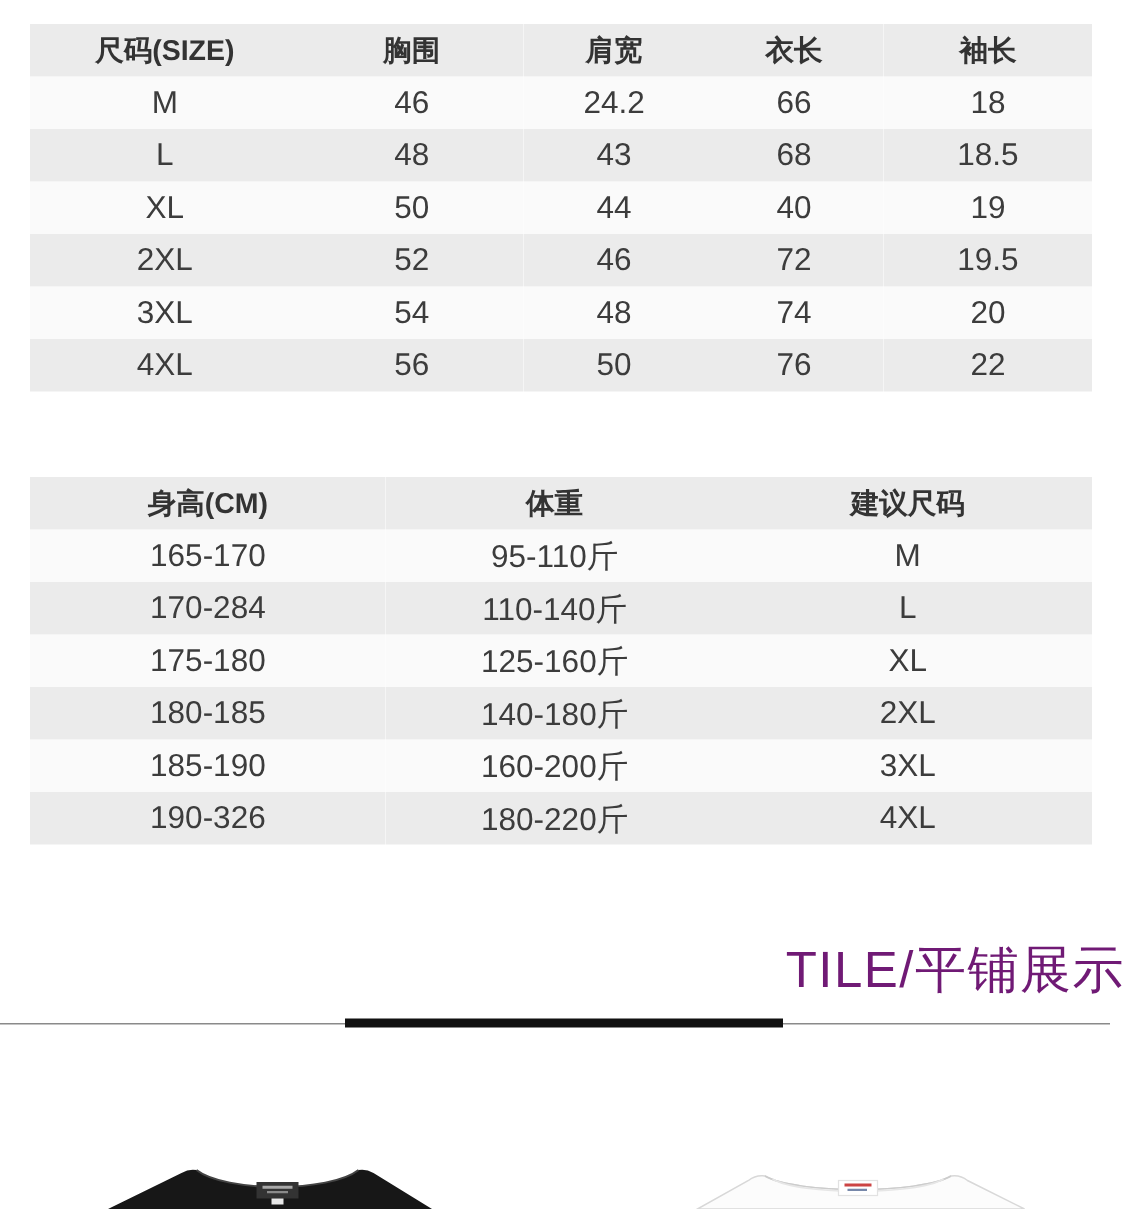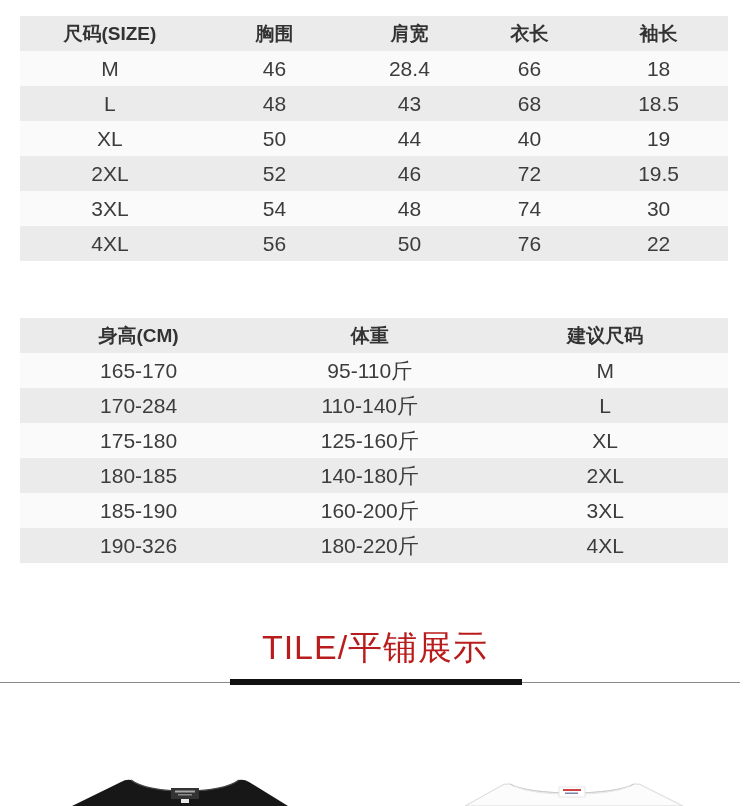--- a/index.html
+++ b/index.html
@@ -36,25 +36,25 @@
     font-weight:700;
     color:#333333;
   }
   tr.row-dark  { background:#ebebeb; }
   tr.row-light { background:#fafafa; }
   
   .tile-heading {
     margin-top:64px;
     height:40px;
     line-height:40px;
-    text-align:center;
+    text-align:right;
     font-size:34px;
     font-weight:400;
     letter-spacing:1px;
-    color:#b91c1c;
+    color:#701a75;
   }
   .divider {
     position:relative;
     margin-top:12px;
     height:8px;
   }
   .divider .thin {
     position:absolute;
     left:0; right:10px; top:3px;
     height:1px;
@@ -89,21 +89,21 @@
         <tr class="row-dark">
           <th>尺码(SIZE)</th>
           <th>胸围</th>
           <th>肩宽</th>
           <th>衣长</th>
           <th>袖长</th>
         </tr>
         <tr class="row-light">
           <td>M</td>
           <td>46</td>
-          <td>28.4</td>
+          <td>24.2</td>
           <td>66</td>
           <td>18</td>
         </tr>
         <tr class="row-dark">
           <td>L</td>
           <td>48</td>
           <td>43</td>
           <td>68</td>
           <td>18.5</td>
         </tr>
@@ -119,21 +119,21 @@
           <td>52</td>
           <td>46</td>
           <td>72</td>
           <td>19.5</td>
         </tr>
         <tr class="row-light">
           <td>3XL</td>
           <td>54</td>
           <td>48</td>
           <td>74</td>
-          <td>30</td>
+          <td>20</td>
         </tr>
         <tr class="row-dark">
           <td>4XL</td>
           <td>56</td>
           <td>50</td>
           <td>76</td>
           <td>22</td>
         </tr>
       </tbody>
     </table>

